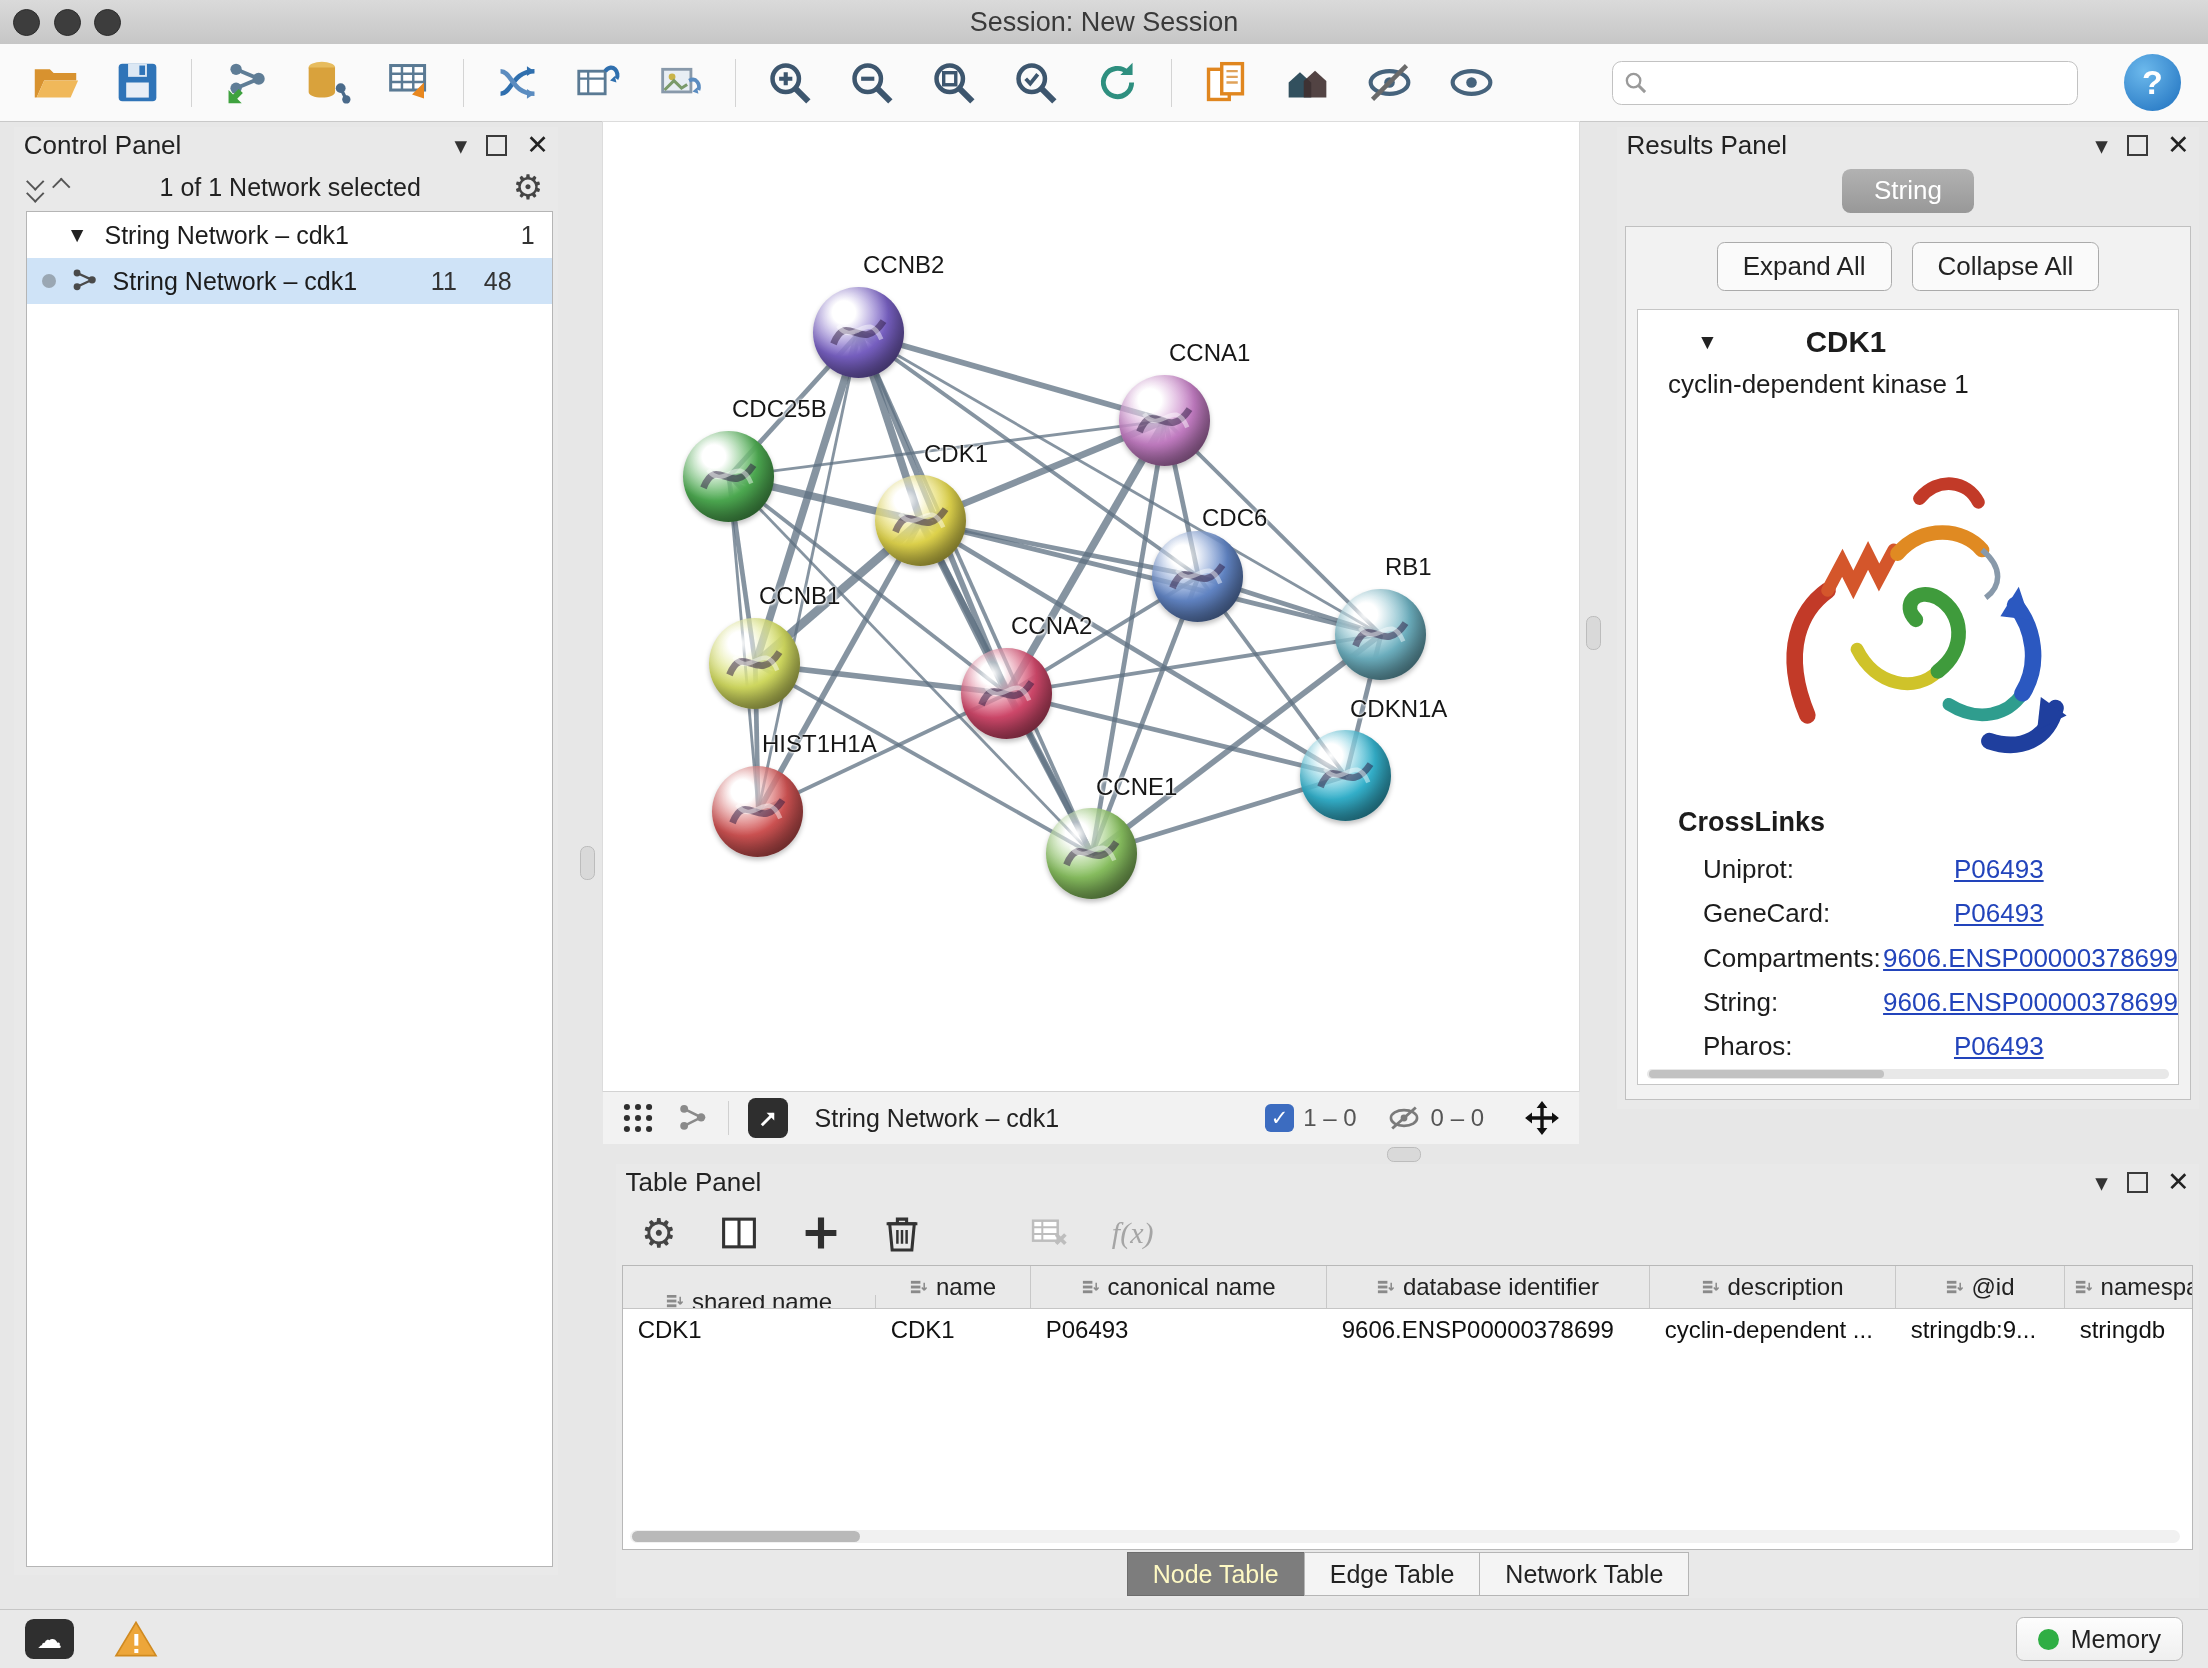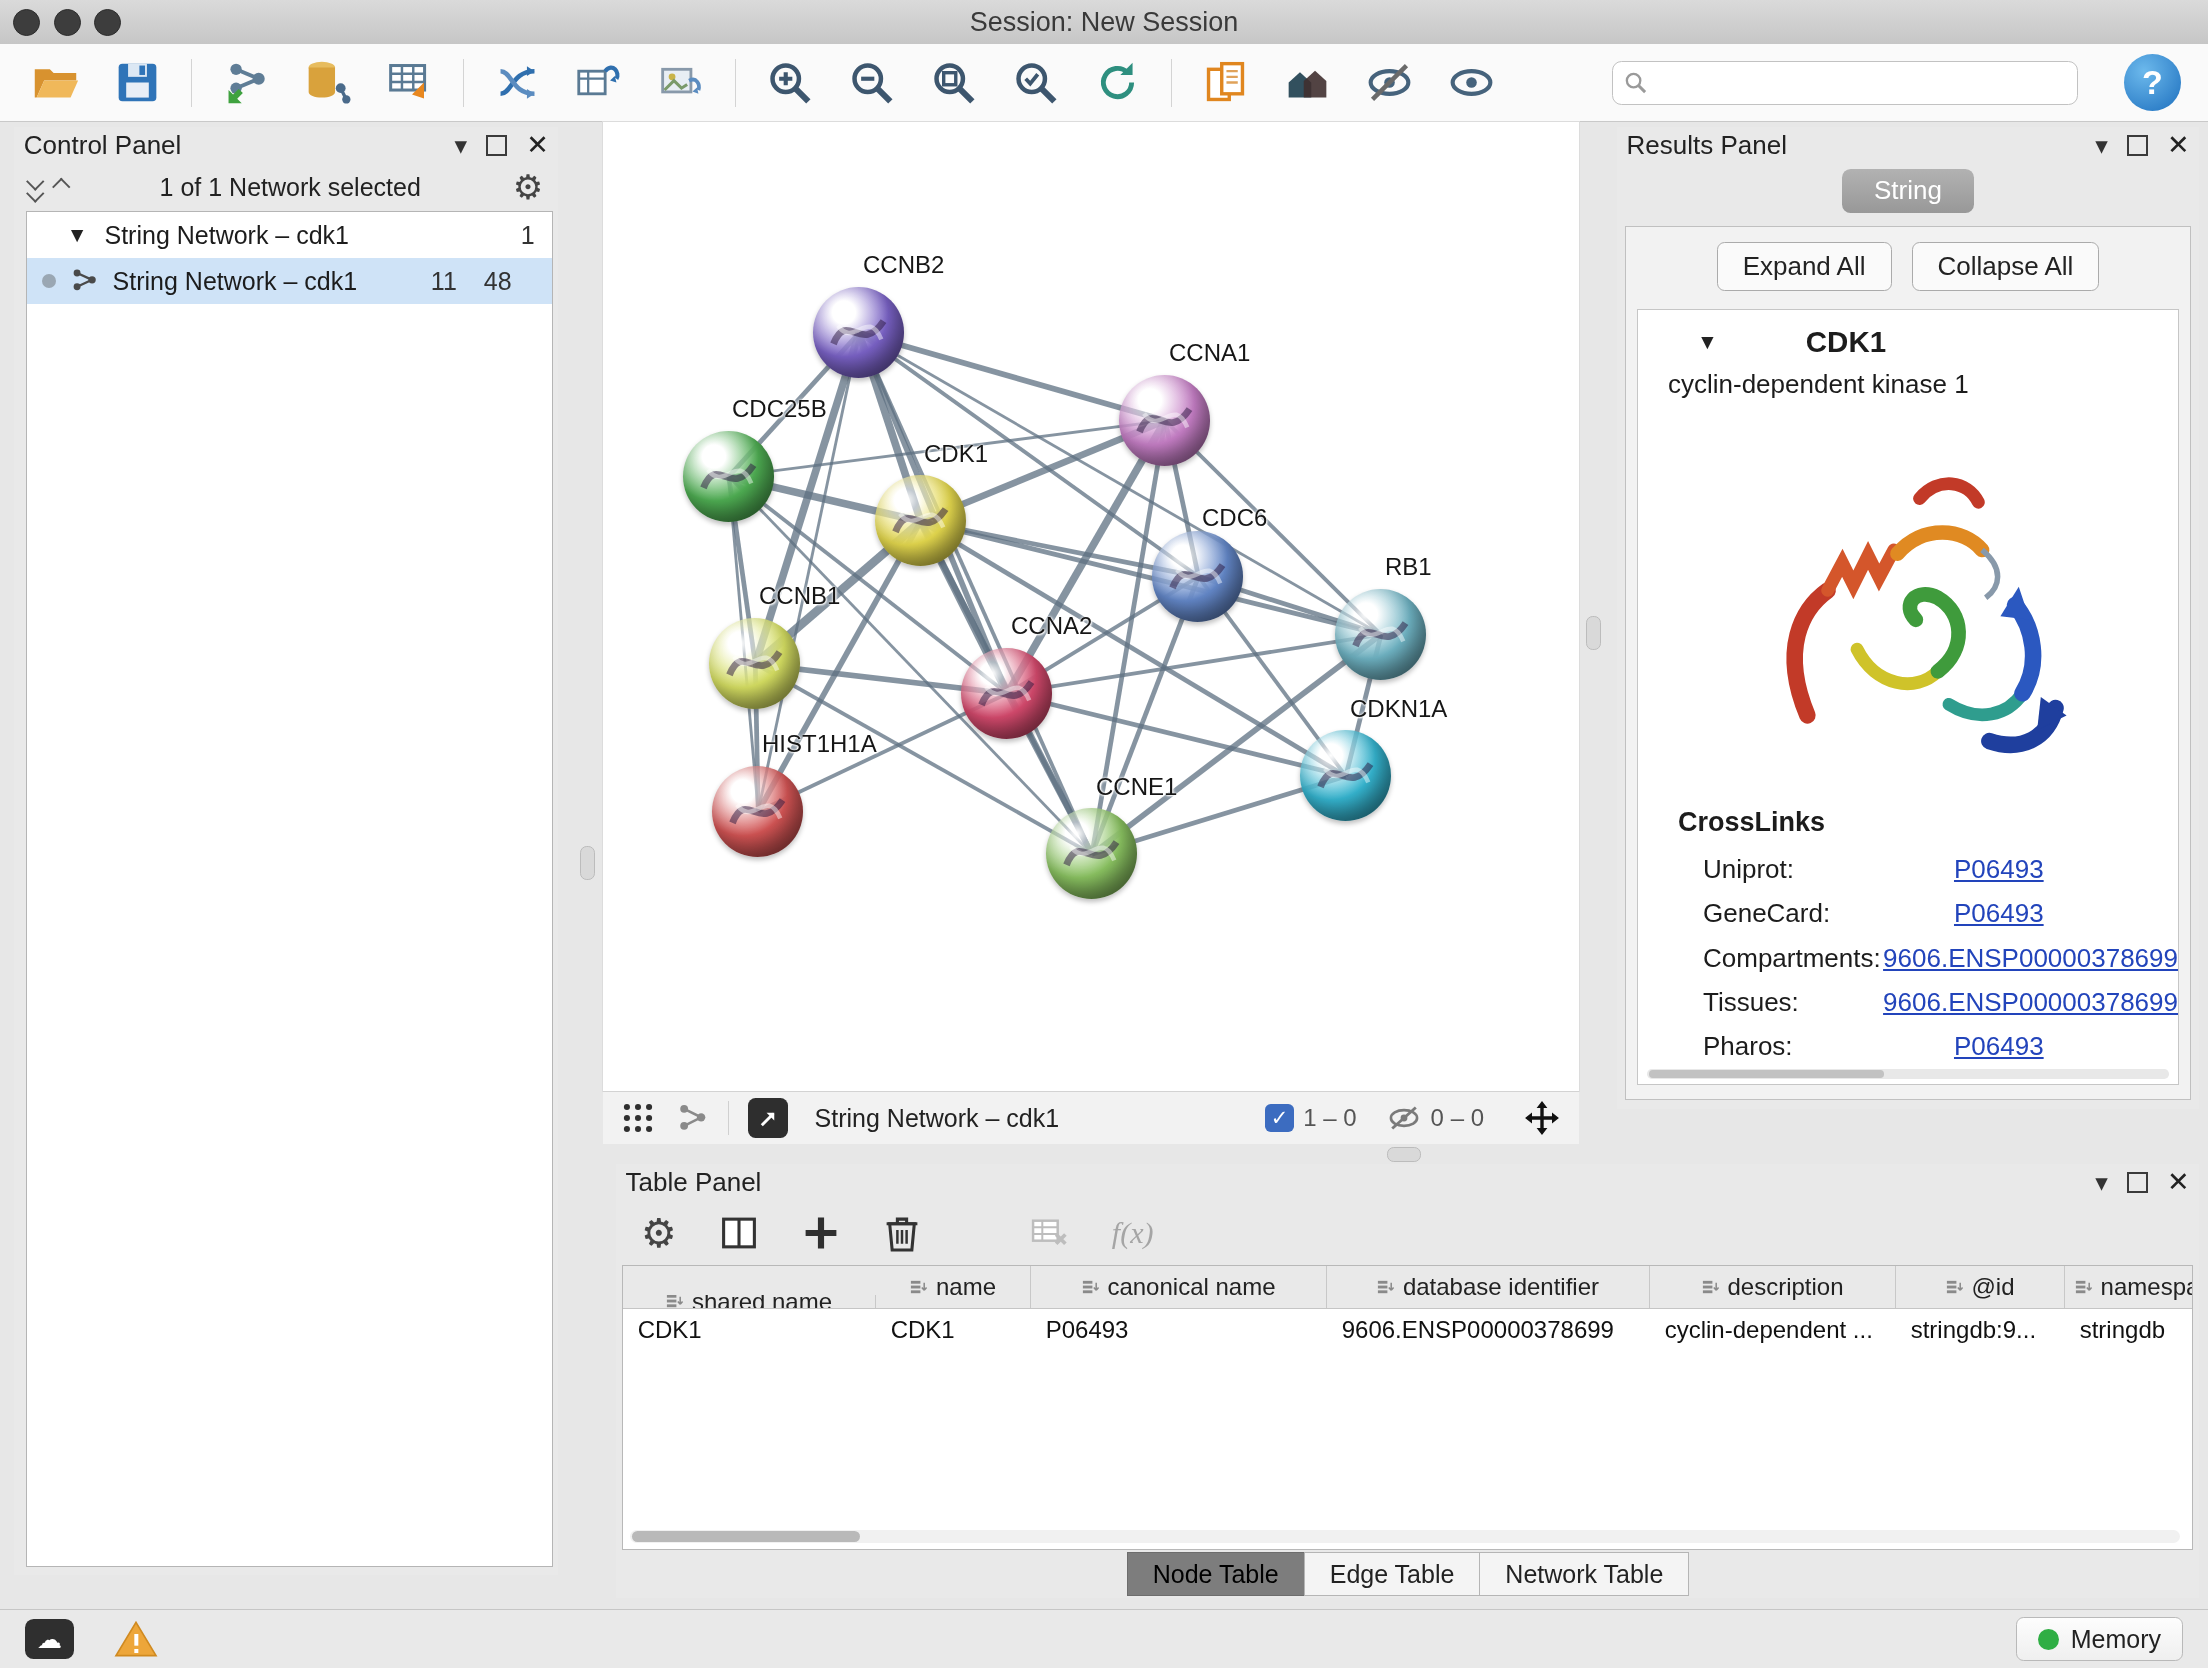--- a/index.html
+++ b/index.html
@@ -98,21 +98,21 @@
   #tp-headrow{height:42px;background:#e9e9e9;border-bottom:1px solid #c5c5c5;display:flex;overflow:hidden;}
   .tp-hcell{display:flex;align-items:center;justify-content:center;gap:7.6px;font-size:24px;color:#222;
     border-right:1px solid #c8c8c8;box-sizing:border-box;flex:0 0 auto;overflow:hidden;white-space:nowrap;}
   #tp-datarow{height:42px;display:flex;overflow:hidden;}
   .tp-cell{display:flex;align-items:center;font-size:24px;padding-left:15px;box-sizing:border-box;
     flex:0 0 auto;overflow:hidden;white-space:nowrap;color:#111;}
   #tp-hscroll{position:absolute;left:7.6px;bottom:5.7px;width:1550px;height:13.3px;background:#f1f1f1;border-radius:6.7px;}
   #tp-hthumb{position:absolute;left:1.9px;top:1px;width:228px;height:11.4px;background:#b9b9b9;border-radius:5.7px;}
   #tp-tabs{height:48px;display:flex;justify-content:center;align-items:center;flex:0 0 auto;}
   .tp-tab{font-size:25px;padding:6.7px 25px;border:1px solid #b5b5b5;margin-right:-1px;background:#f4f4f4;color:#222;}
-  .tp-tab.sel{background:#7d7d7d;color:#000000;border-color:#6d6d6d;}
+  .tp-tab.sel{background:#7d7d7d;color:#fef9c3;border-color:#6d6d6d;}
   .fx-label{font-family:"Liberation Serif","DejaVu Serif",serif;font-style:italic;font-size:30px;color:#a5a5a5;}
 
   
   #statusbar{left:0;top:1609px;width:2208px;height:59px;background:#e9e9e9;border-top:1px solid #c6c6c6;
     display:flex;align-items:center;padding:0 25px;box-sizing:border-box;gap:40px;}
   #cloud-btn{width:49px;height:40px;border-radius:8.6px;background:#2f2f2f;color:#fff;font-size:25px;
     display:flex;align-items:center;justify-content:center;}
   #memory-btn{margin-left:auto;display:flex;align-items:center;gap:11.4px;background:linear-gradient(#fdfdfd,#efefef);
     border:1px solid #b9b9b9;border-radius:7.6px;padding:6.7px 21px;font-size:25px;color:#222;}
   .green-dot{width:21px;height:21px;border-radius:50%;background:#2fae44;}
@@ -503,21 +503,21 @@
             </div>
             <div class="rp-linkrow">
               <span class="rp-linklabel">GeneCard:</span>
               <a class="rp-link" href="#">P06493</a>
             </div>
             <div class="rp-linkrow">
               <span class="rp-linklabel">Compartments:</span>
               <a class="rp-link" href="#">9606.ENSP00000378699</a>
             </div>
             <div class="rp-linkrow">
-              <span class="rp-linklabel">Tissues:</span>
+              <span class="rp-linklabel">String:</span>
               <a class="rp-link" href="#">9606.ENSP00000378699</a>
             </div>
             <div class="rp-linkrow">
               <span class="rp-linklabel">Pharos:</span>
               <a class="rp-link" href="#">P06493</a>
             </div>
           </div>
         <div id="rp-hscroll">
             <div id="rp-hthumb"></div>
           </div>

